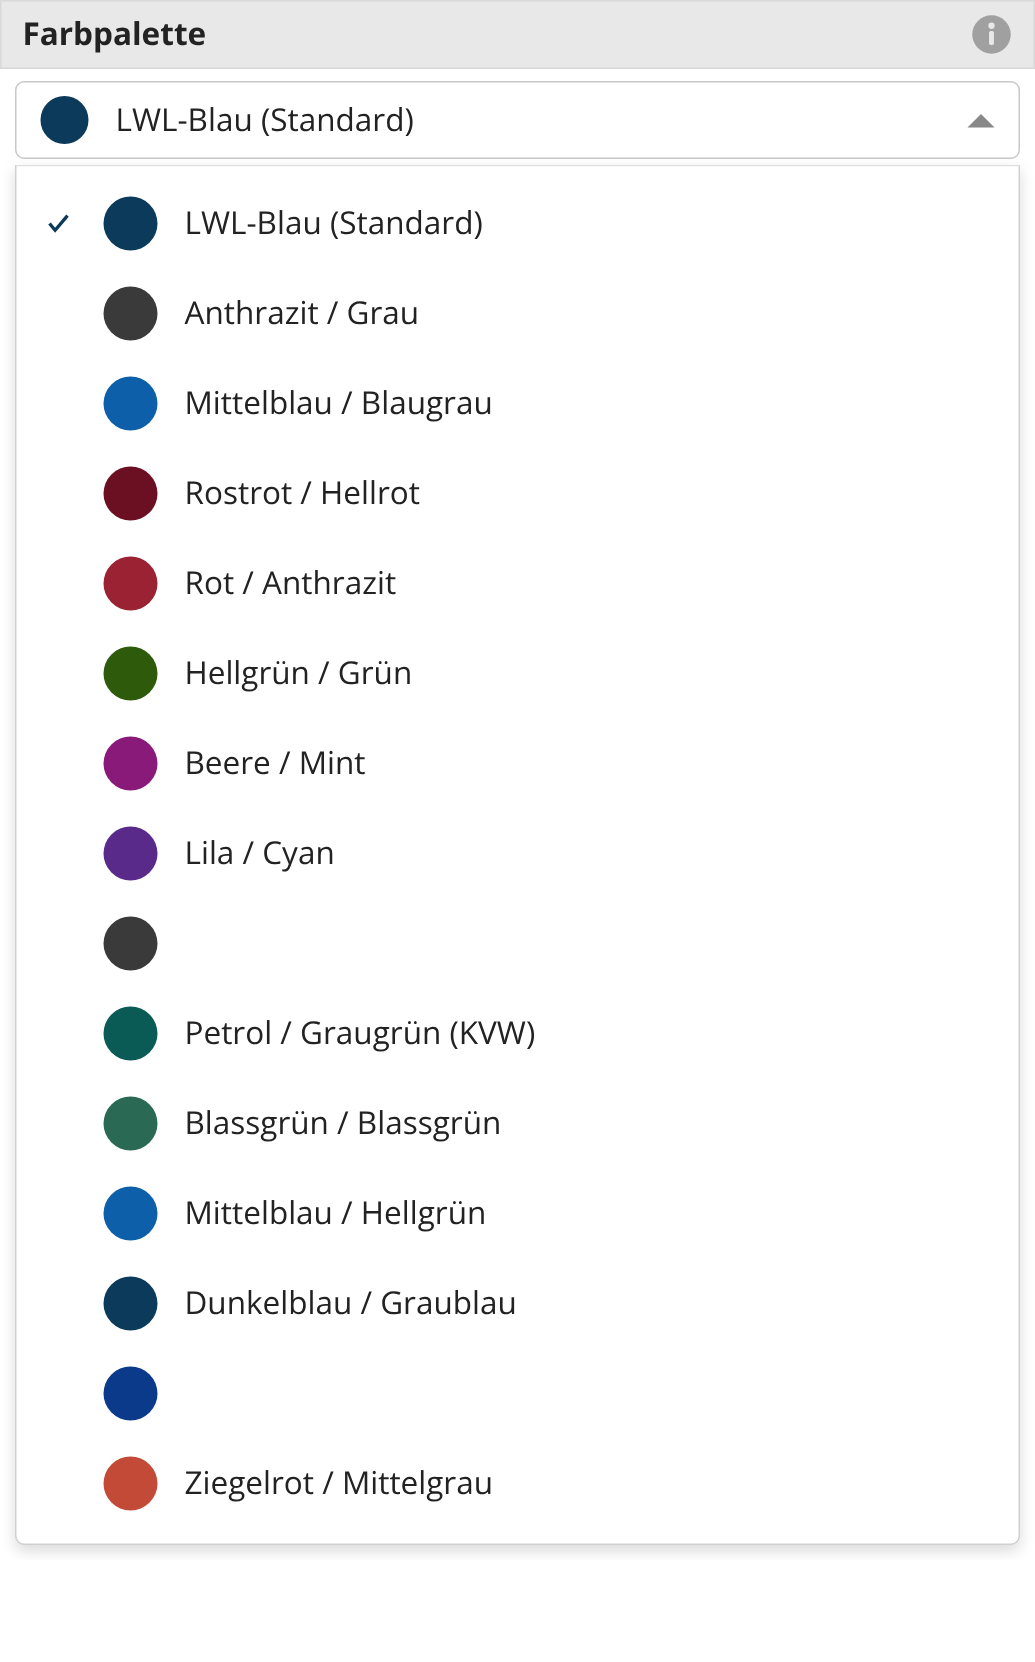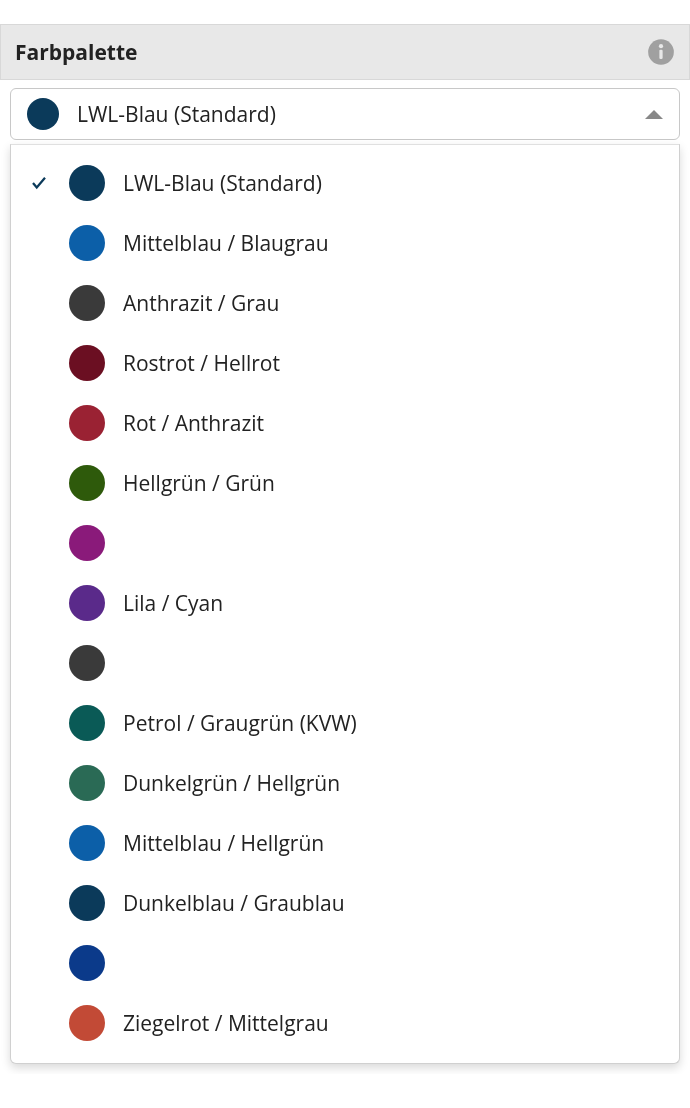--- a/index.html
+++ b/index.html
@@ -15,22 +15,21 @@
     .panel {
       width: 690px;
     }
     .panel-header {
       background: #e8e8e8;
       border: 1px solid #d8d8d8;
       padding: 10px 14px;
       display: flex;
       align-items: center;
       justify-content: space-between;
-      height: 56px;
-      margin-top: 24px;
+      height: 46px;
     }
     .panel-title {
       font-size: 21px;
       font-weight: 700;
       color: #222;
     }
     .info-icon {
       width: 28px;
       height: 28px;
       color: #a0a0a0;
@@ -133,65 +132,66 @@
         <div class="check-slot">
           <svg class="check-icon" viewBox="0 0 24 24">
             <polyline points="4,12 9,18 20,5"></polyline>
           </svg>
         </div>
         <div class="option-swatch" style="background: rgb(11, 58, 90);"></div>
         <div class="option-label">LWL-Blau (Standard)</div>
       </div>
       <div class="option">
         <div class="check-slot"></div>
+        <div class="option-swatch" style="background: rgb(58, 58, 58);"></div>
+        <div class="option-label">Anthrazit / Grau</div>
+      </div>
+      <div class="option">
+        <div class="check-slot"></div>
         <div class="option-swatch" style="background: rgb(12, 95, 168);"></div>
         <div class="option-label">Mittelblau / Blaugrau</div>
       </div>
       <div class="option">
         <div class="check-slot"></div>
-        <div class="option-swatch" style="background: rgb(58, 58, 58);"></div>
-        <div class="option-label">Anthrazit / Grau</div>
-      </div>
-      <div class="option">
-        <div class="check-slot"></div>
         <div class="option-swatch" style="background: rgb(107, 15, 34);"></div>
         <div class="option-label">Rostrot / Hellrot</div>
       </div>
       <div class="option">
         <div class="check-slot"></div>
         <div class="option-swatch" style="background: rgb(154, 34, 51);"></div>
         <div class="option-label">Rot / Anthrazit</div>
       </div>
       <div class="option">
         <div class="check-slot"></div>
         <div class="option-swatch" style="background: rgb(46, 90, 11);"></div>
         <div class="option-label">Hellgrün / Grün</div>
       </div>
       <div class="option">
         <div class="check-slot"></div>
         <div class="option-swatch" style="background: rgb(138, 26, 122);"></div>
+        <div class="option-label">Beere / Mint</div>
       </div>
       <div class="option">
         <div class="check-slot"></div>
         <div class="option-swatch" style="background: rgb(90, 42, 138);"></div>
         <div class="option-label">Lila / Cyan</div>
       </div>
       <div class="option">
         <div class="check-slot"></div>
         <div class="option-swatch" style="background: rgb(58, 58, 58);"></div>
       </div>
       <div class="option">
         <div class="check-slot"></div>
         <div class="option-swatch" style="background: rgb(10, 90, 86);"></div>
         <div class="option-label">Petrol / Graugrün (KVW)</div>
       </div>
       <div class="option">
         <div class="check-slot"></div>
         <div class="option-swatch" style="background: rgb(42, 106, 85);"></div>
-        <div class="option-label">Dunkelgrün / Hellgrün</div>
+        <div class="option-label">Blassgrün / Blassgrün</div>
       </div>
       <div class="option">
         <div class="check-slot"></div>
         <div class="option-swatch" style="background: rgb(12, 95, 168);"></div>
         <div class="option-label">Mittelblau / Hellgrün</div>
       </div>
       <div class="option">
         <div class="check-slot"></div>
         <div class="option-swatch" style="background: rgb(11, 58, 90);"></div>
         <div class="option-label">Dunkelblau / Graublau</div>

